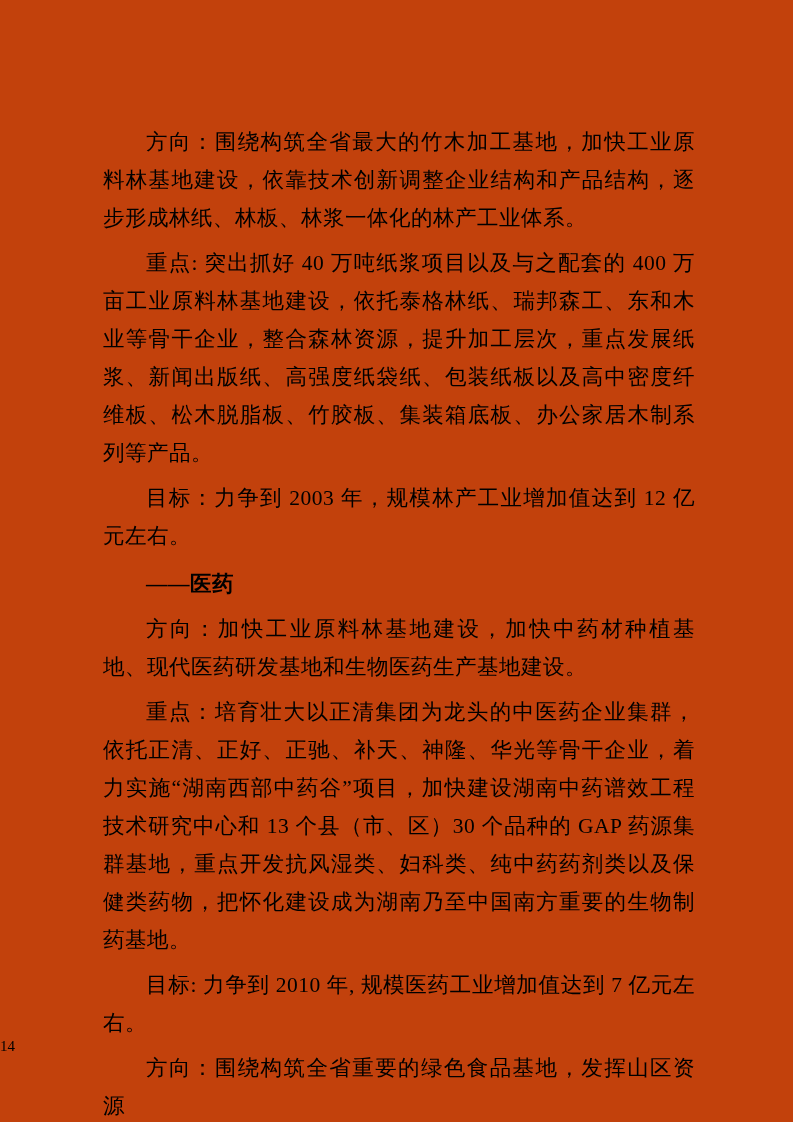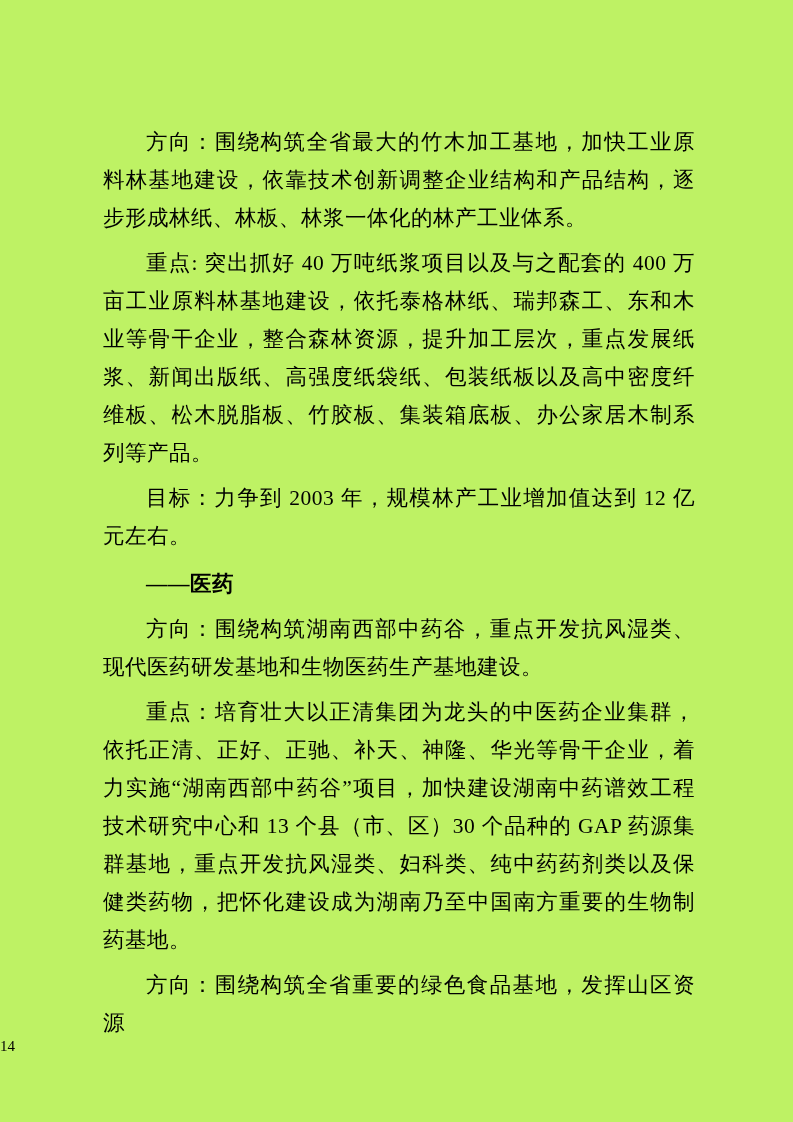--- a/index.html
+++ b/index.html
@@ -4,21 +4,21 @@
 <style>
   html, body {
     margin: 0;
     padding: 0;
     background: #ffffff;
   }
   .page {
     position: relative;
     width: 793px;
     height: 1122px;
-    background: #bef264;
+    background: #c2410c;
     overflow: hidden;
     font-family: "Liberation Serif", "DejaVu Serif", serif;
     color: #000000;
   }
   .content {
     position: absolute;
     left: 103px;
     top: 123px;
     width: 592px;
     font-size: 21.5px;
@@ -47,18 +47,19 @@
 </style>
 </head>
 <body>
 
 <div class="page">
   <div class="content">
     <p class="body">方向：围绕构筑全省最大的竹木加工基地，加快工业原料林基地建设，依靠技术创新调整企业结构和产品结构，逐步形成林纸、林板、林浆一体化的林产工业体系。</p>
     <p class="body">重点: 突出抓好 40 万吨纸浆项目以及与之配套的 400 万亩工业原料林基地建设，依托泰格林纸、瑞邦森工、东和木业等骨干企业，整合森林资源，提升加工层次，重点发展纸浆、新闻出版纸、高强度纸袋纸、包装纸板以及高中密度纤维板、松木脱脂板、竹胶板、集装箱底板、办公家居木制系列等产品。</p>
     <p class="body">目标：力争到 2003 年，规模林产工业增加值达到 12 亿元左右。</p>
     <p class="heading">——医药</p>
-    <p class="body">方向：围绕构筑湖南西部中药谷，重点开发抗风湿类、现代医药研发基地和生物医药生产基地建设。</p>
+    <p class="body">方向：加快工业原料林基地建设，加快中药材种植基地、现代医药研发基地和生物医药生产基地建设。</p>
     <p class="body">重点：培育壮大以正清集团为龙头的中医药企业集群，依托正清、正好、正驰、补天、神隆、华光等骨干企业，着力实施“湖南西部中药谷”项目，加快建设湖南中药谱效工程技术研究中心和 13 个县（市、区）30 个品种的 GAP 药源集群基地，重点开发抗风湿类、妇科类、纯中药药剂类以及保健类药物，把怀化建设成为湖南乃至中国南方重要的生物制药基地。</p>
+    <p class="body">目标: 力争到 2010 年, 规模医药工业增加值达到 7 亿元左右。</p>
     <p class="body">方向：围绕构筑全省重要的绿色食品基地，发挥山区资源</p>
   </div>
   <div class="page-footer">14</div>
 </div>
 
 </body></html>

